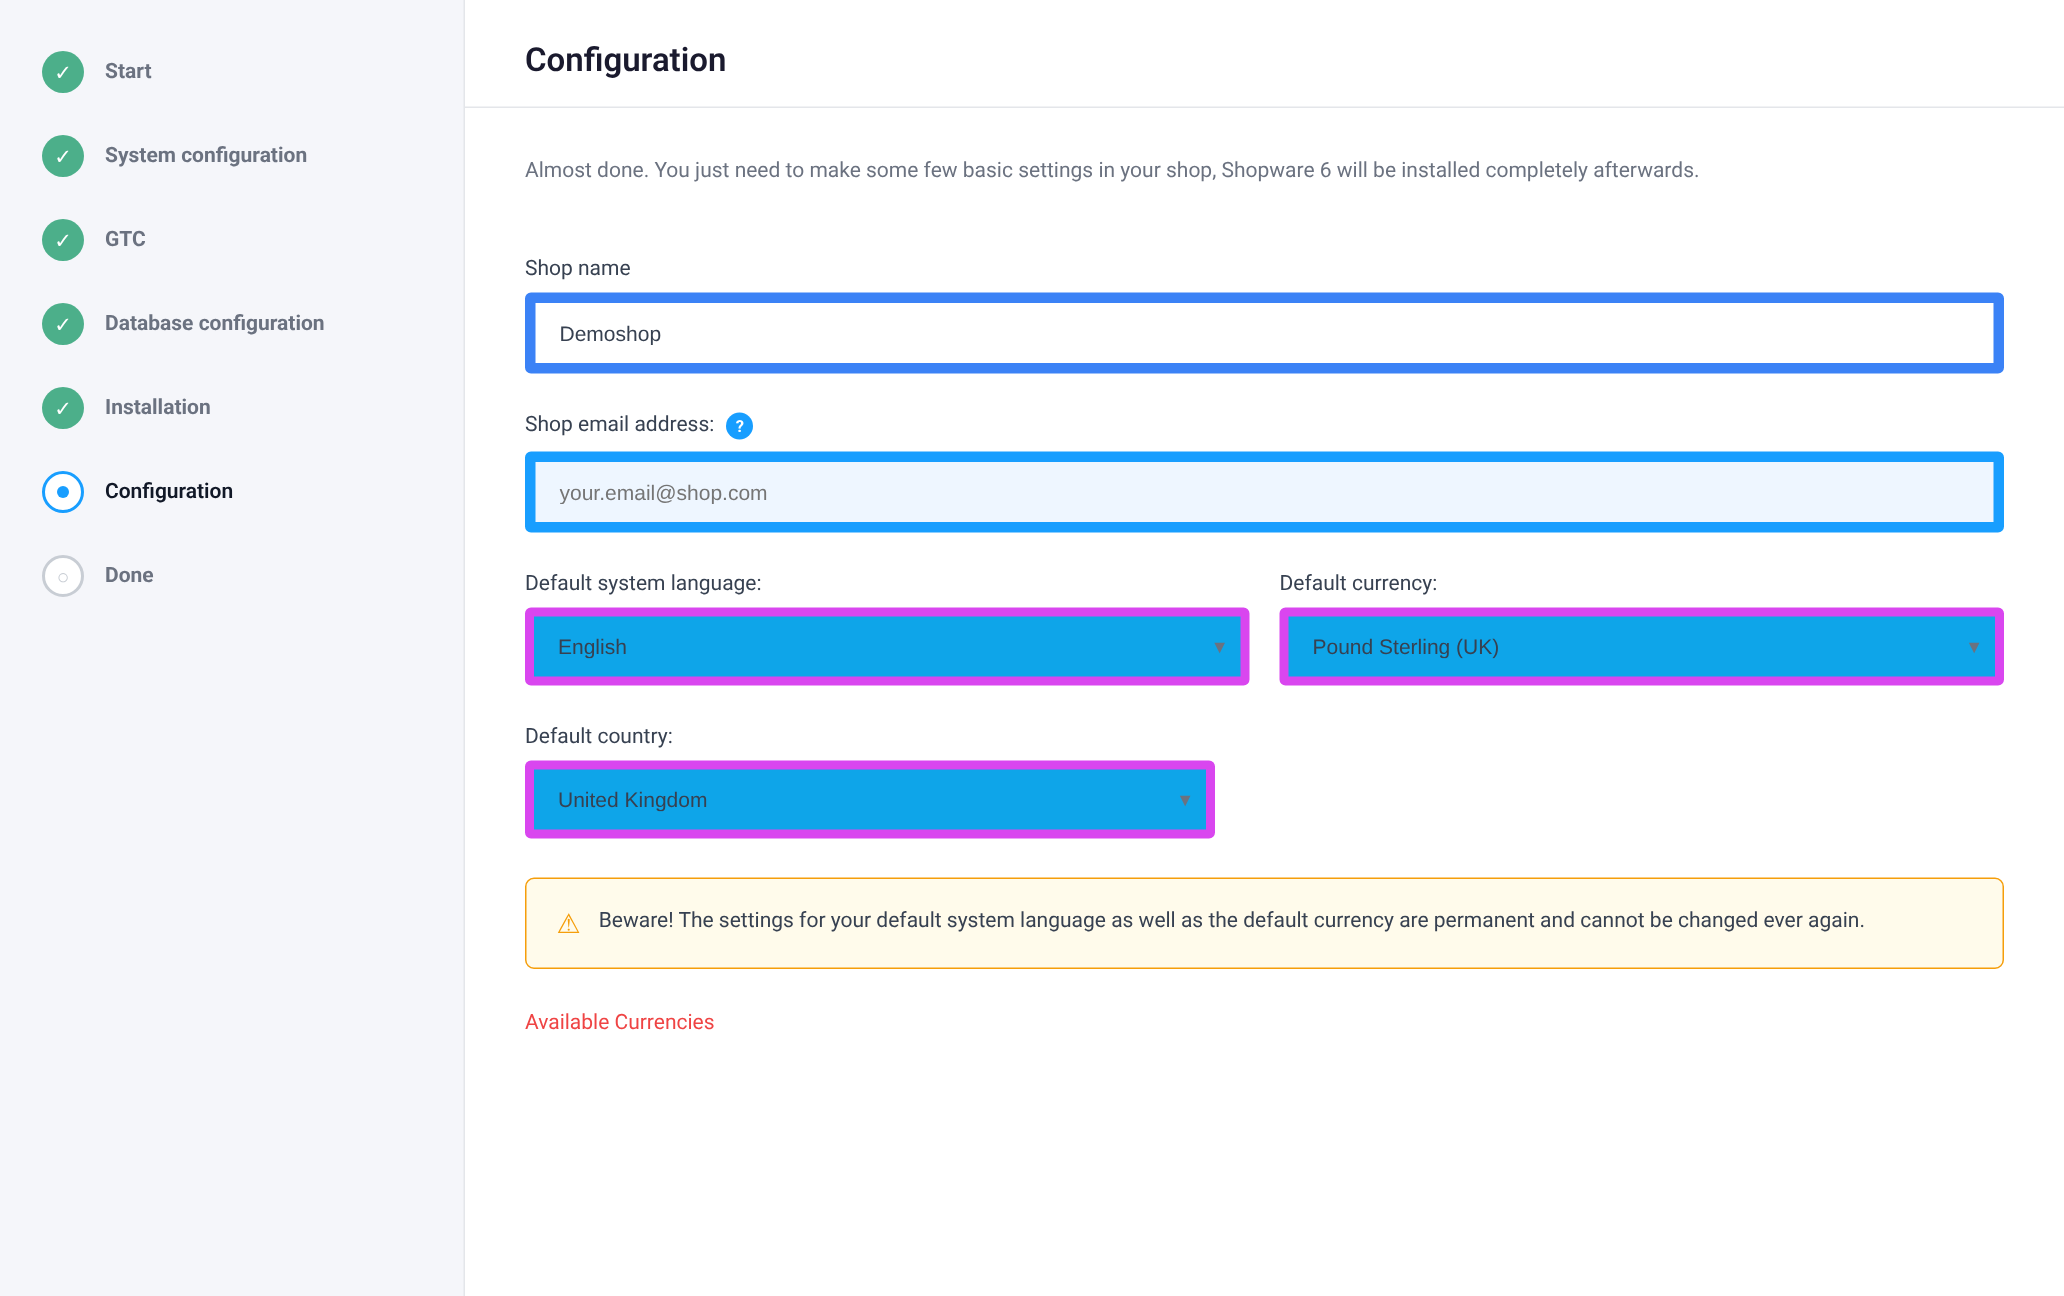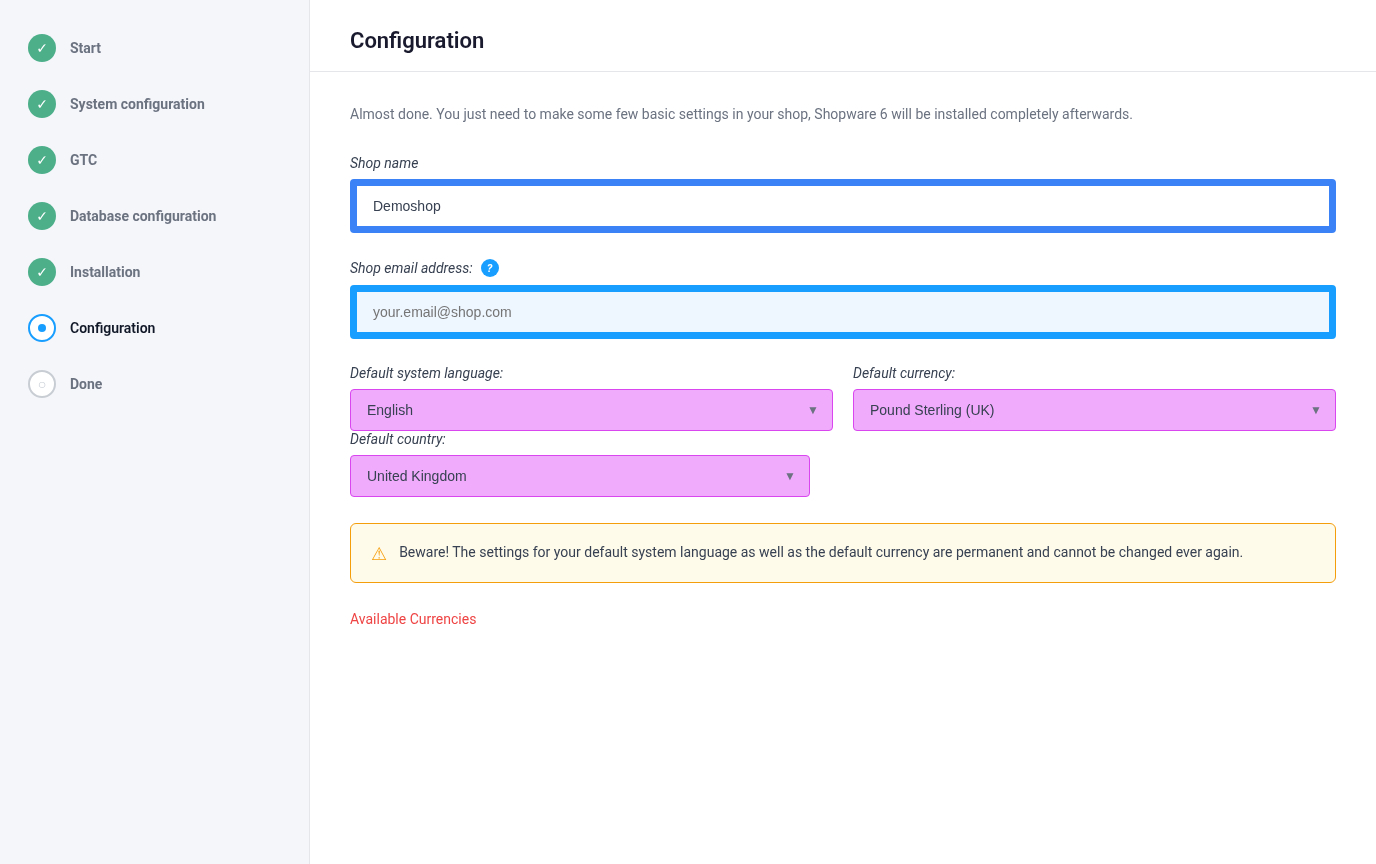--- a/index.html
+++ b/index.html
@@ -90,36 +90,35 @@
       color: #1a1a2e;
     }
 
     .main-body {
       padding: 32px 40px;
     }
 
     .intro-text {
       color: #6b7280;
       font-size: 14px;
-      margin-bottom: 30px;
+      margin-bottom: 46px;
       line-height: 1.5;
     }
 
     .form-group {
       margin-bottom: 26px;
     }
 
     .form-label {
       display: flex;
-      align-items: center;
+      align-items: flex-start;
       gap: 8px;
       font-size: 14px;
       color: #374151;
       margin-bottom: 8px;
-      font-style: italic;
     }
 
     .help-icon {
       width: 18px;
       height: 18px;
       background: #189eff;
       border-radius: 50%;
       display: flex;
       align-items: center;
       justify-content: center;
@@ -142,38 +141,39 @@
     }
 
     .form-input.active-input {
       border-color: #189eff;
       background: #eef6ff;
     }
 
     .form-row {
       display: flex;
       gap: 20px;
+      margin-bottom: 26px;
     }
 
     .form-col {
       flex: 1;
     }
 
     .form-select-wrapper {
       position: relative;
     }
 
     .form-select {
       width: 100%;
       padding: 12px 40px 12px 16px;
-      border: 1px solid #d946ef;
+      border: 6px solid #d946ef;
       border-radius: 4px;
       font-size: 14px;
       color: #374151;
-      background: #f0abfc;
+      background: #0ea5e9;
       appearance: none;
       cursor: pointer;
       outline: none;
     }
 
     .select-chevron {
       position: absolute;
       right: 14px;
       top: 50%;
       transform: translateY(-50%);

